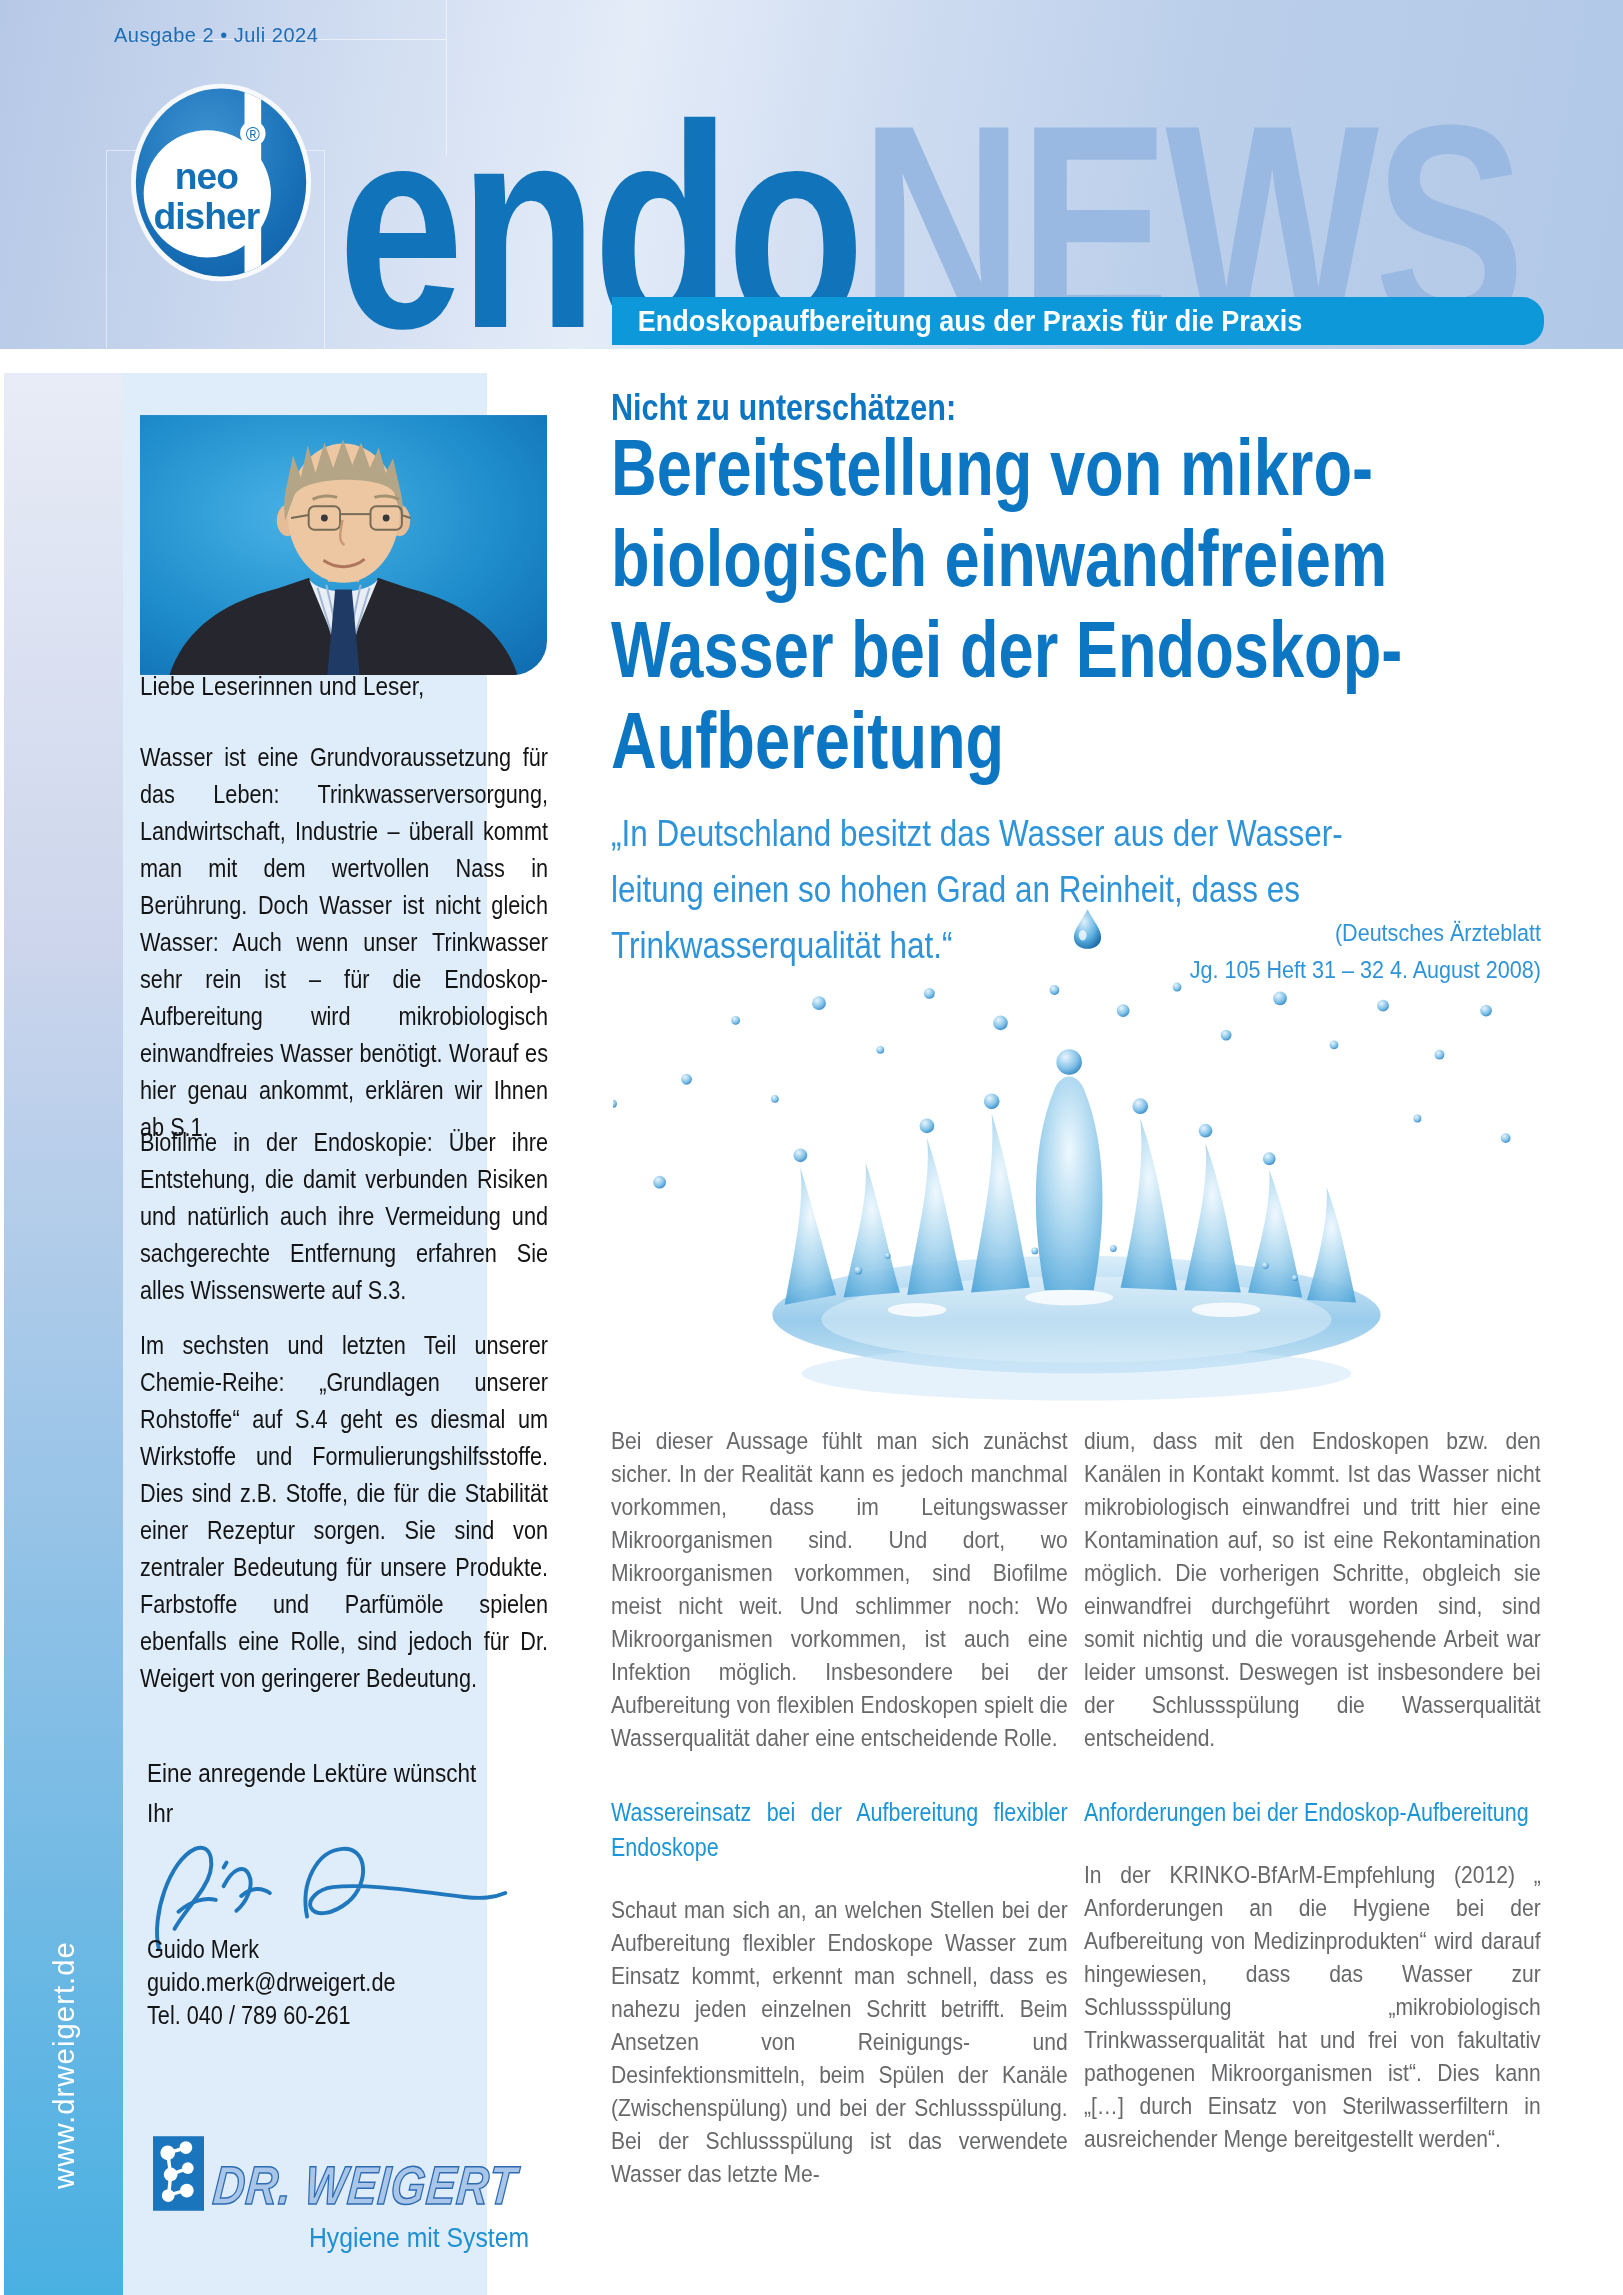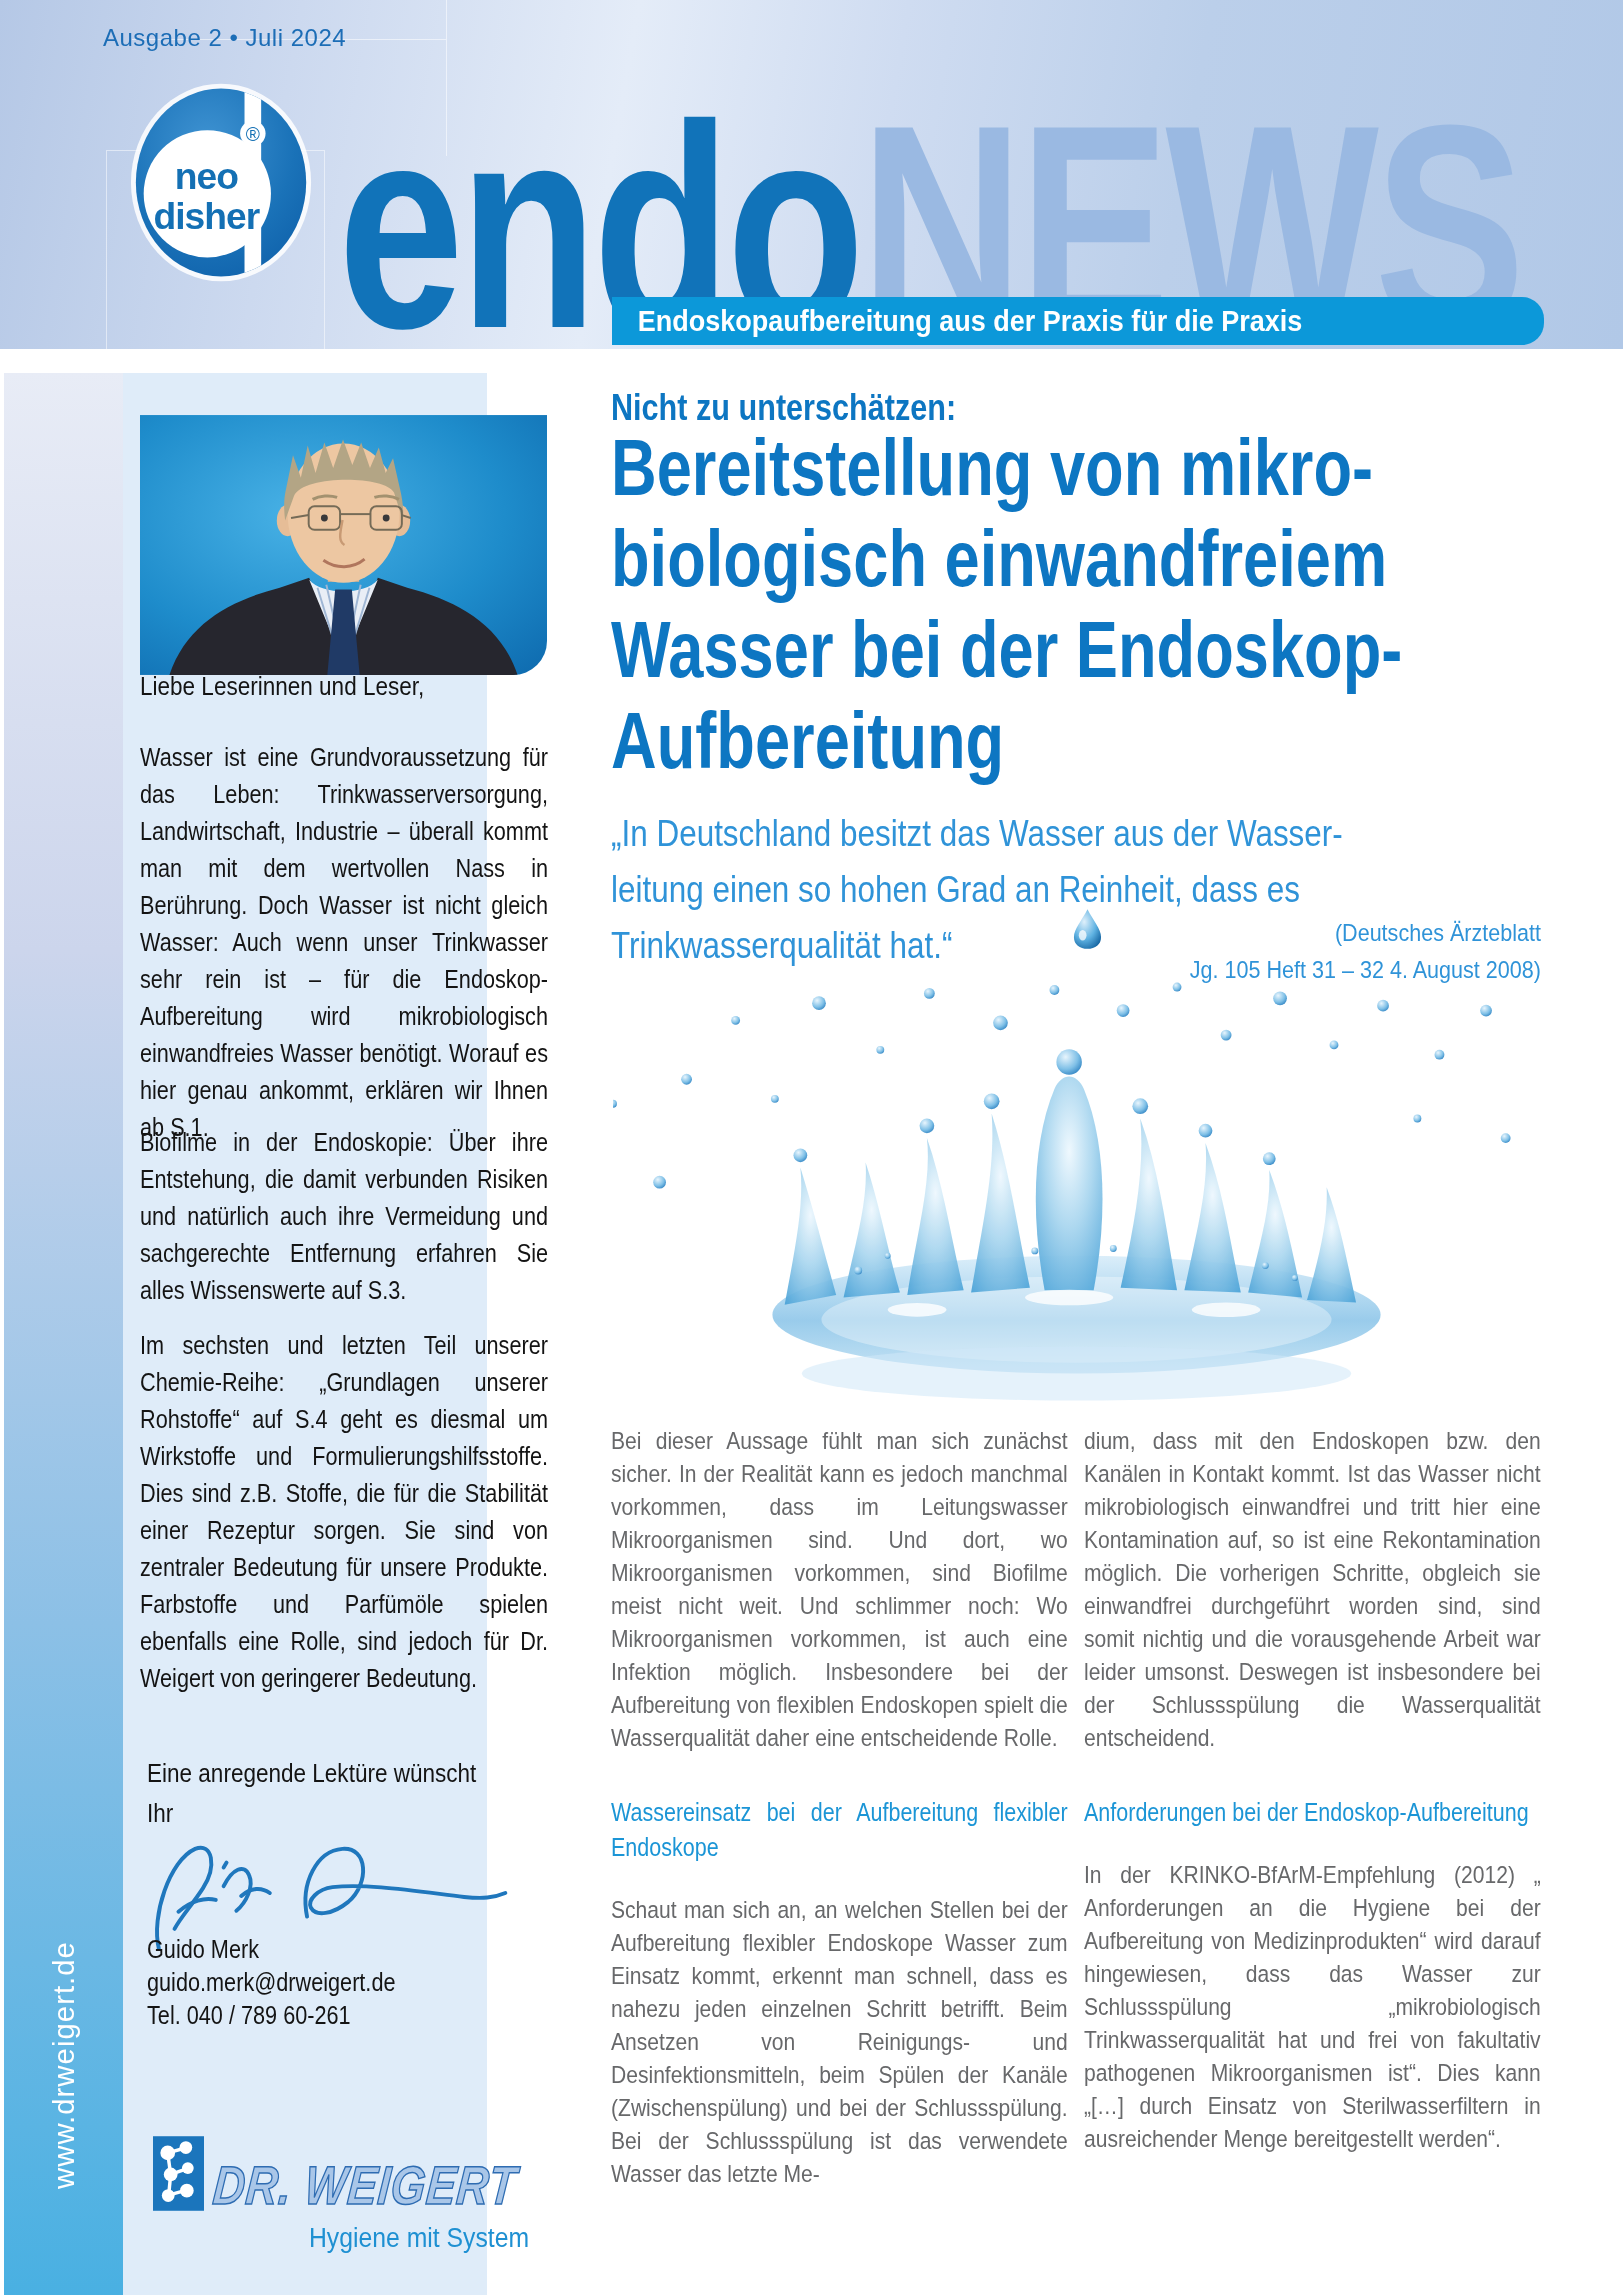--- a/index.html
+++ b/index.html
@@ -8,21 +8,21 @@
     font-family:"Liberation Sans", sans-serif; background:#ffffff;
   }
 
   
   #masthead {
     position:absolute; left:0; top:0; width:1623px; height:349px;
     background:linear-gradient(100deg,#b5c8e6 0%,#ccd9ef 18%,#e4ecf8 38%,#cfdcf1 54%,#bbcfea 72%,#b1c8e7 100%);
   }
   .frame-line { position:absolute; background:rgba(255,255,255,.55); }
   .frame-rect { position:absolute; border:1px solid rgba(255,255,255,.5); }
-  #issue-label { position:absolute; left:103px; top:23.6px; font-size:24px; color:#1c6db6; letter-spacing:0.5px; }
+  #issue-label { position:absolute; left:114px; top:23.6px; font-size:20px; color:#1c6db6; letter-spacing:0.5px; }
   #nd-logo { position:absolute; left:129px; top:82px; }
   #main-title { position:absolute; left:338px; top:81px; white-space:nowrap; line-height:1;
     font-weight:bold; font-size:290px; letter-spacing:-0.02em;
     transform:scaleX(.78); transform-origin:left top; }
   #title-endo { color:#1173b9; }
   #title-news { color:#9ab9e2; }
   #banner {
     position:absolute; left:592px; top:297px; width:932px; height:48px;
     background:#0c98d9; border-radius:0 22px 22px 0;
     display:flex; align-items:center;margin-left:20px;

